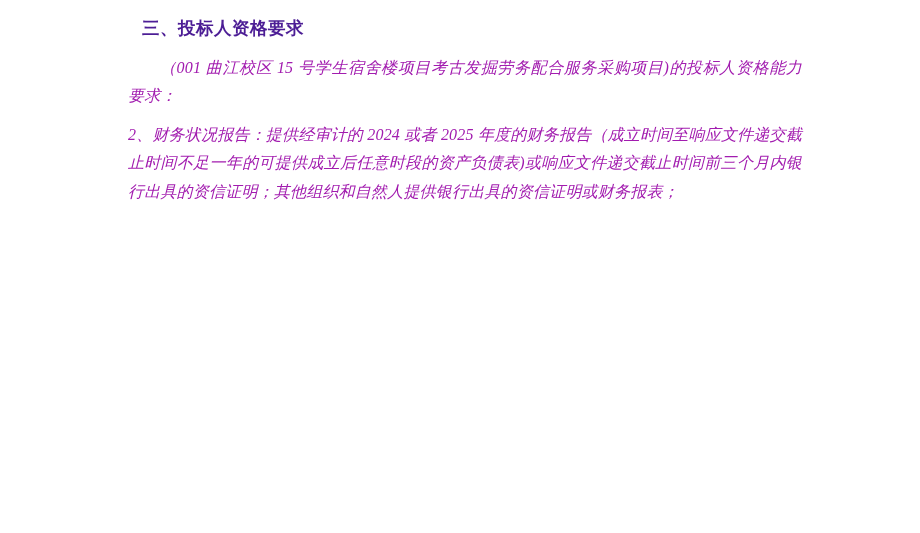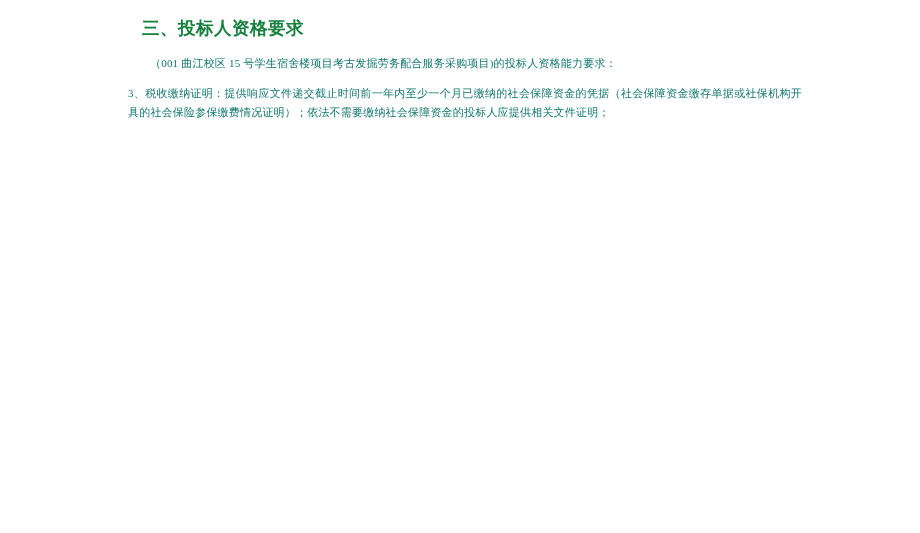--- a/index.html
+++ b/index.html
@@ -21,45 +21,46 @@
     background: #ffffff;
     box-sizing: border-box;
     padding: 10px 118px 0 128px;
   }
   .heading {
     font-family: "Liberation Sans", "DejaVu Sans", sans-serif;
     font-weight: bold;
     font-size: 17.5px;
     letter-spacing: 0.5px;
     margin: 6px 0 14px 14px;
-    color: #15803d;
+    color: #4c1d95;
   }
   .para {
-    font-size: 11px;
+    font-size: 16px;
     line-height: 1.78;
     text-align: justify;
     text-justify: inter-ideograph;
     margin: 0 0 10px 0;
-    color: #0f766e;
+    color: #a21caf;
     letter-spacing: 0.2px;
+    font-style: italic;
   }
   .para.indent {
     text-indent: 2em;
   }
   .para.tight {
     margin-bottom: 9px;
   }
 </style>
 </head>
 <body>
 
 <div class="page">
 
   <div class="heading">三、投标人资格要求</div>
 
   <p class="para indent">（001 曲江校区 15 号学生宿舍楼项目考古发掘劳务配合服务采购项目)的投标人资格能力要求：</p>
 
 
+  <p class="para tight">2、财务状况报告：提供经审计的 2024 或者 2025 年度的财务报告（成立时间至响应文件递交截止时间不足一年的可提供成立后任意时段的资产负债表)或响应文件递交截止时间前三个月内银行出具的资信证明；其他组织和自然人提供银行出具的资信证明或财务报表；</p>
 
-  <p class="para tight">3、税收缴纳证明：提供响应文件递交截止时间前一年内至少一个月已缴纳的社会保障资金的凭据（社会保障资金缴存单据或社保机构开具的社会保险参保缴费情况证明）；依法不需要缴纳社会保障资金的投标人应提供相关文件证明；</p>
 
 
 </div>
 
 </body></html>

